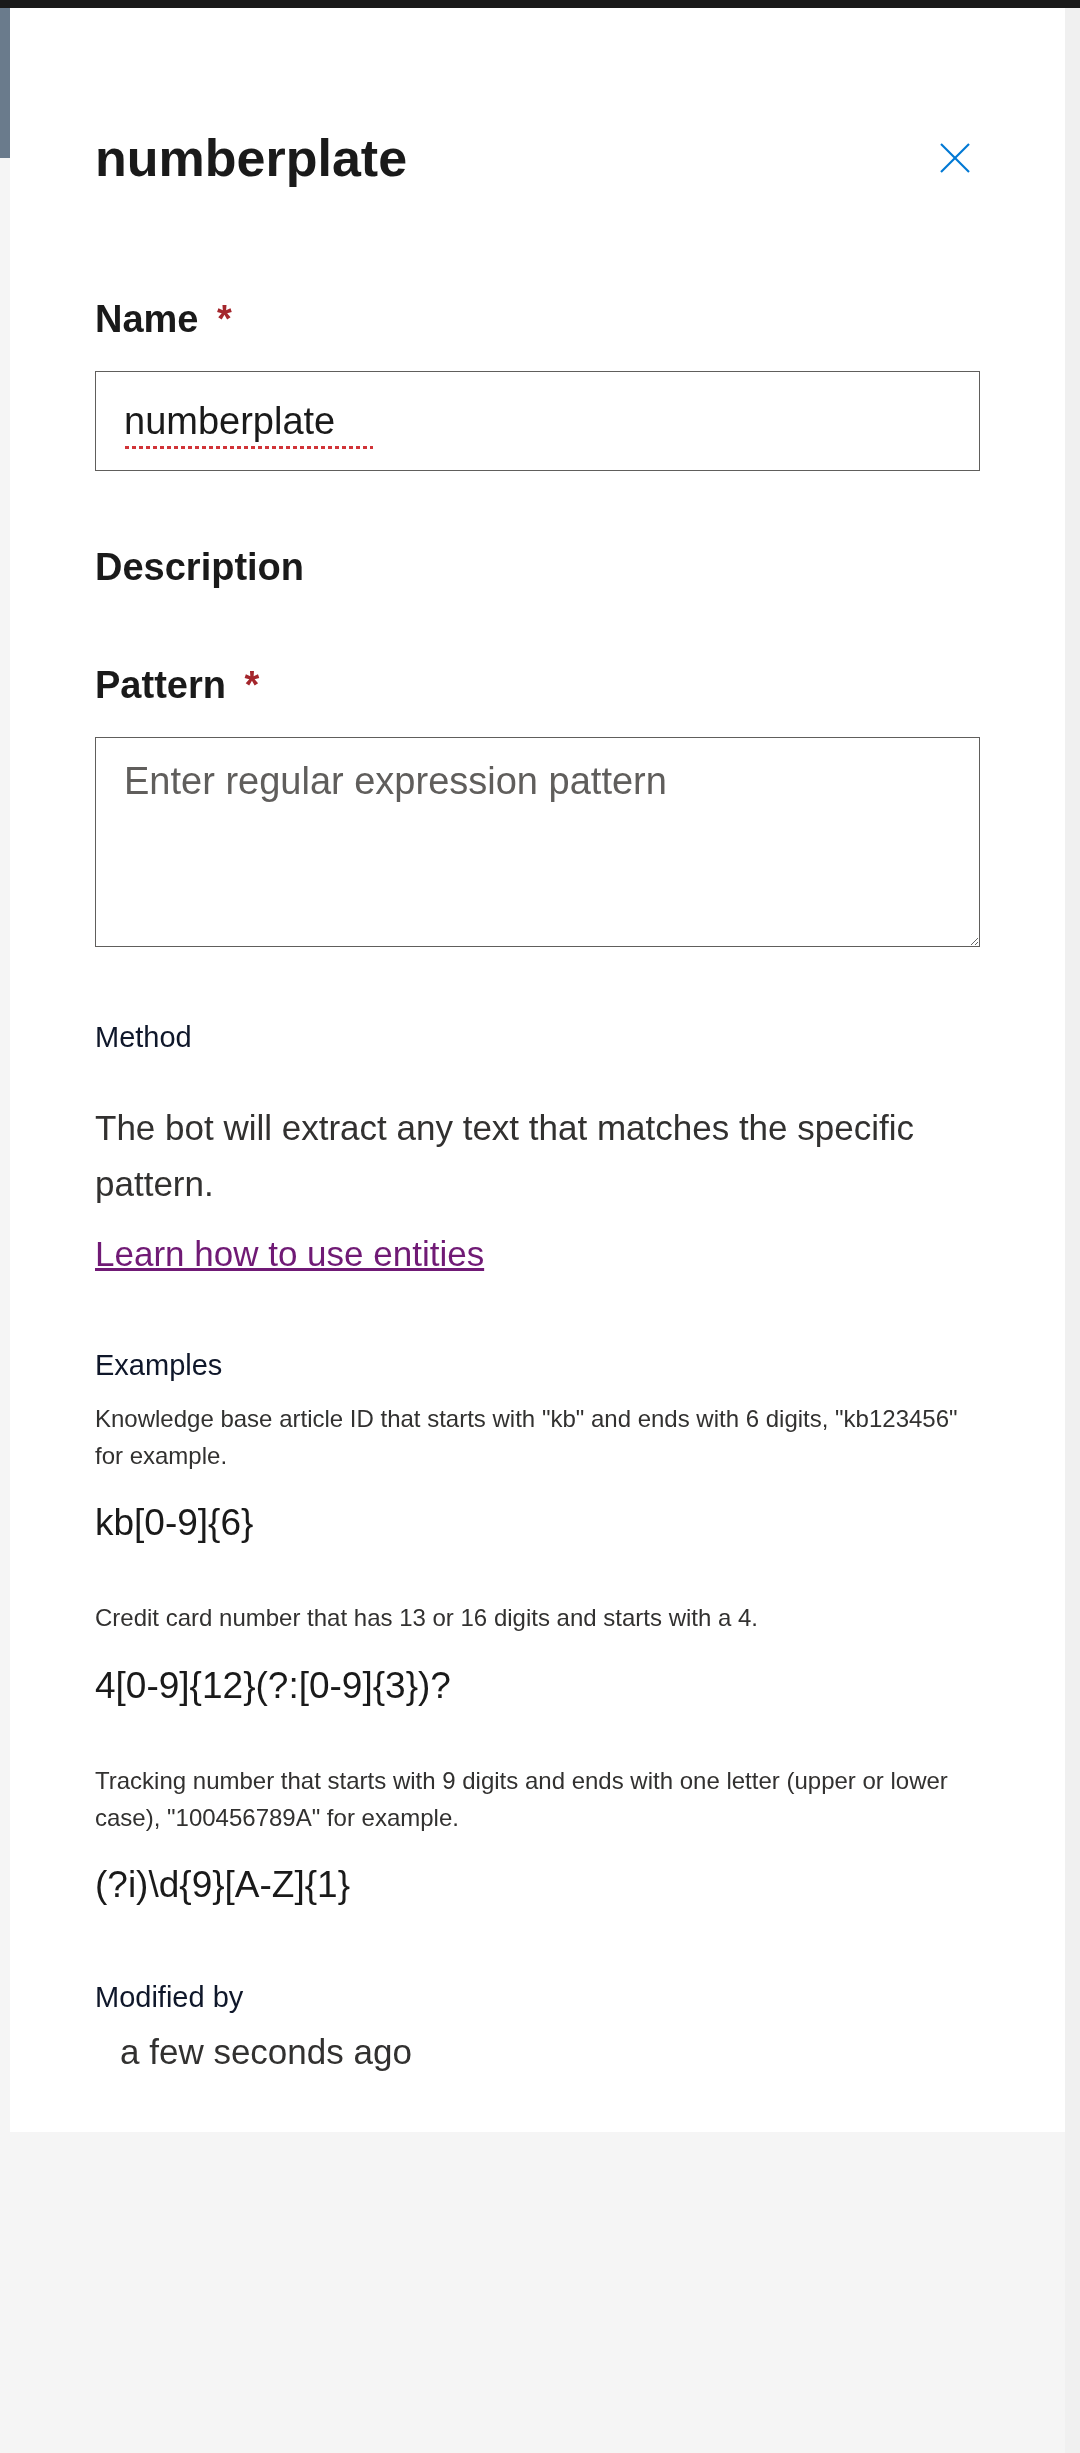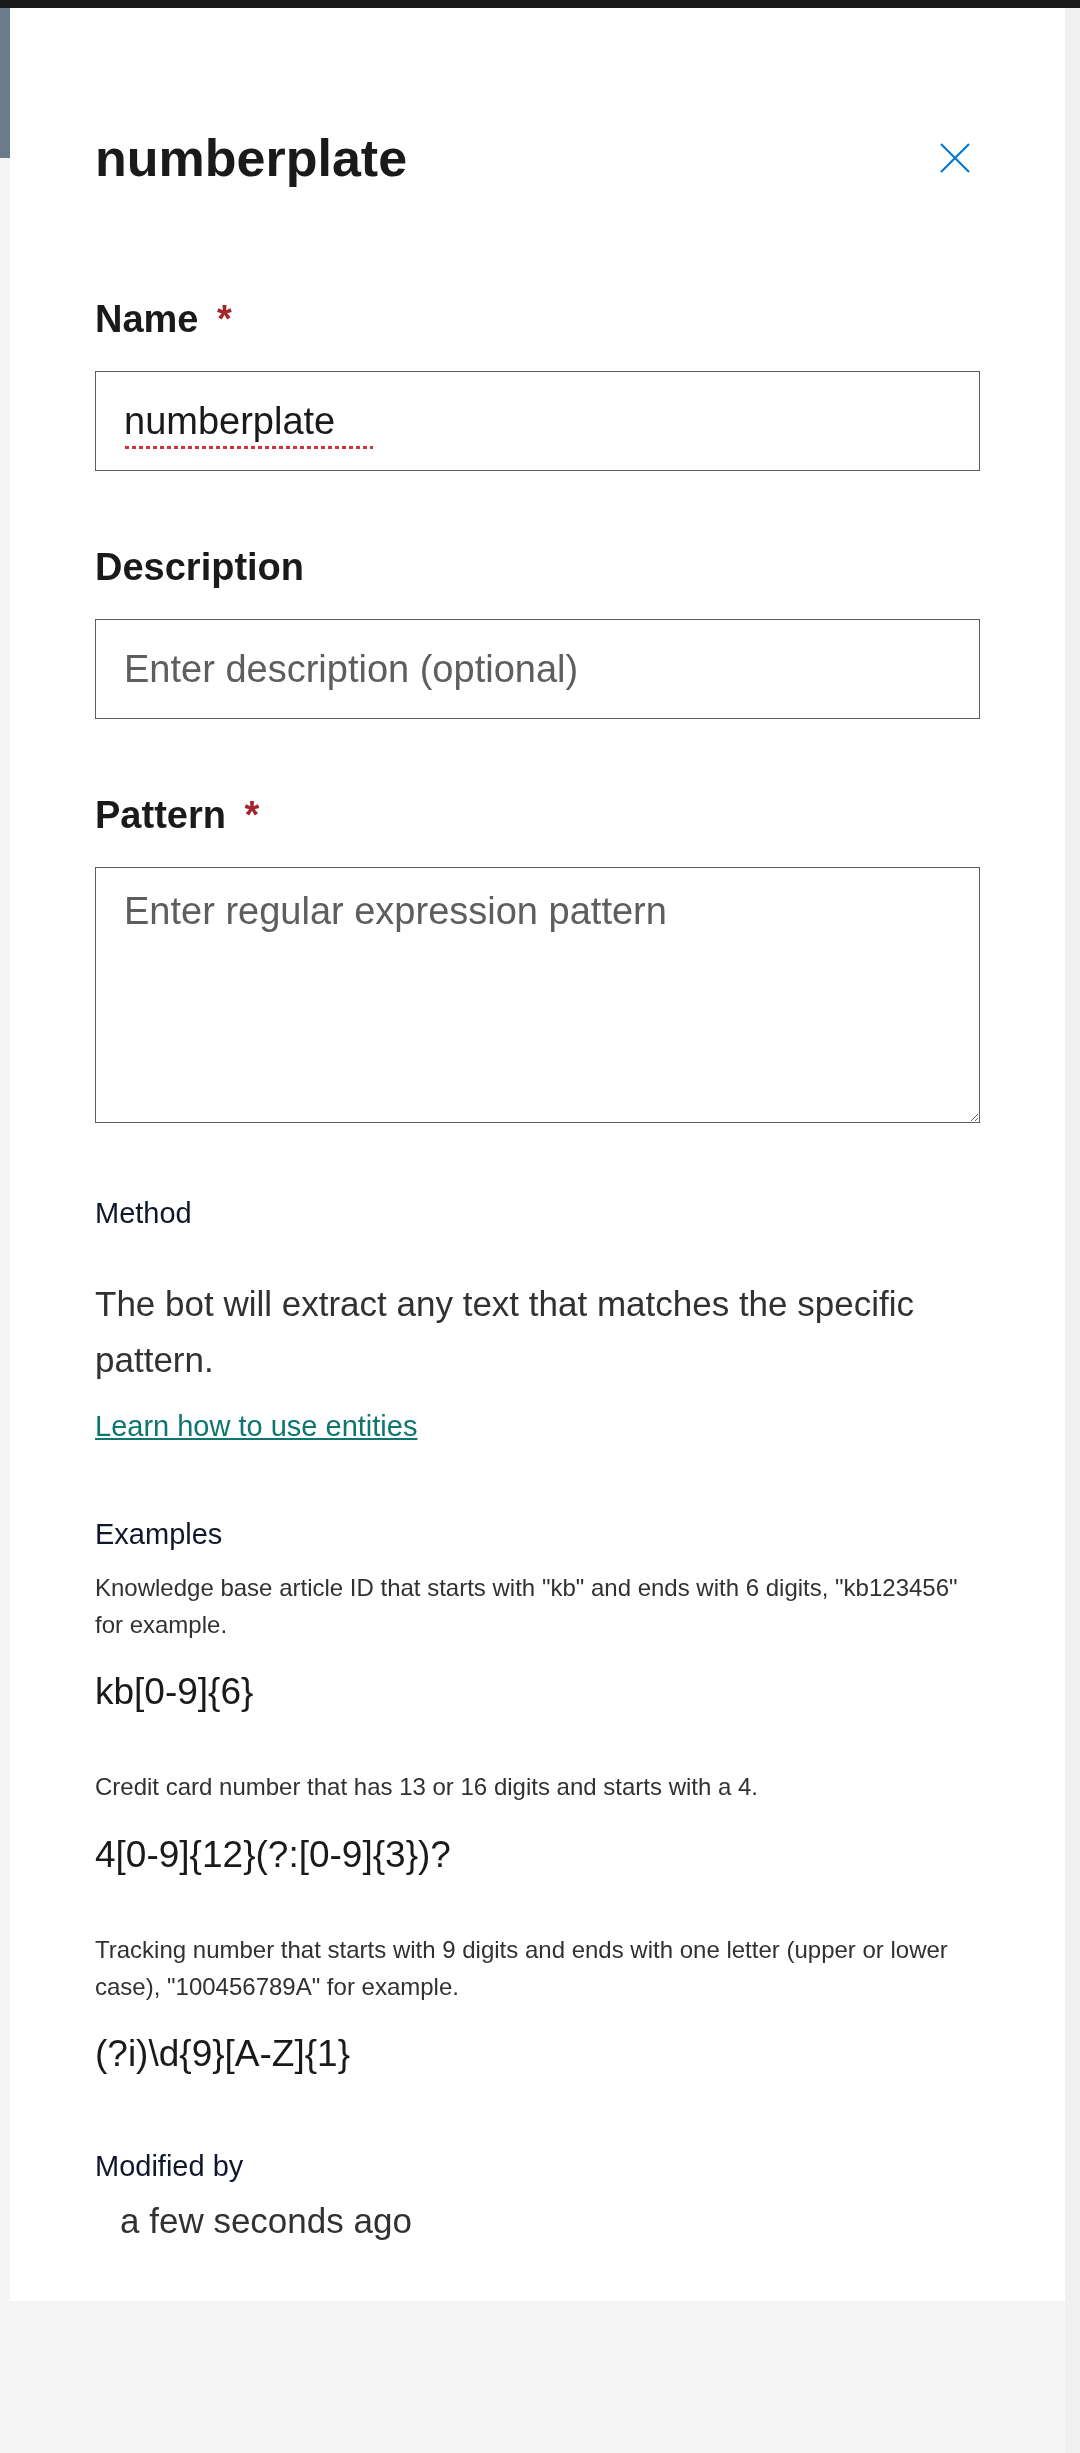--- a/index.html
+++ b/index.html
@@ -104,21 +104,21 @@
   .spell-underline {
     position: absolute;
     bottom: 22px;
     left: 30px;
     width: 248px;
     height: 3px;
     background-image: repeating-linear-gradient(90deg, #d13438 0, #d13438 4px, transparent 4px, transparent 7px);
   }
   .textarea-input {
     width: 100%;
-    height: 256px;
+    height: 210px;
     border: 1px solid #605e5c;
     font-size: 38px;
     padding: 22px 28px;
     color: #1a1a1a;
     font-family: inherit;
     resize: both;
     outline: none;
   }
   .textarea-input::placeholder {
     color: #605e5c;
@@ -139,22 +139,22 @@
     margin-bottom: 12px;
   }
   .method-desc {
     font-size: 35px;
     color: #323130;
     line-height: 1.6;
     margin-bottom: 22px;
     margin-top: 46px;
   }
   .link {
-    font-size: 29px;
-    color: #0f766e;
+    font-size: 35px;
+    color: #701a75;
     text-decoration: underline;
     cursor: pointer;
     margin-top: 20px;
   }
   .examples-section {
     margin-bottom: 75px;
   }
   .example-item {
     margin-bottom: 55px;
   }
@@ -206,21 +206,20 @@
     <div class="name-input-wrapper">
       <input type="text" class="text-input" value="numberplate" style="">
       <div class="spell-underline"></div>
     </div>
   </div>
 
   <div class="field-group">
     <label class="field-label">
       <span>Description</span>
     </label>
-    <input type="text" class="text-input" placeholder="Enter description (optional)" style="">
   </div>
 
   <div class="field-group" style="margin-bottom:0;">
     <label class="field-label">
       <span>Pattern</span>
       <span class="required">*</span>
     </label>
     <textarea class="textarea-input" placeholder="Enter regular expression pattern" style=""></textarea>
   </div>
 

